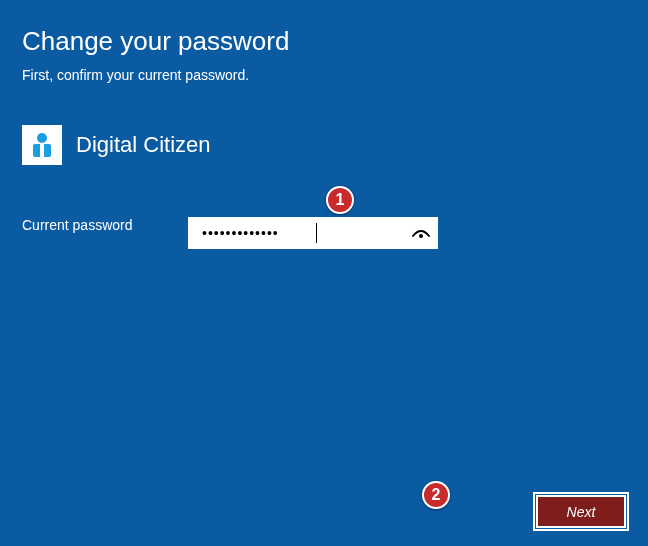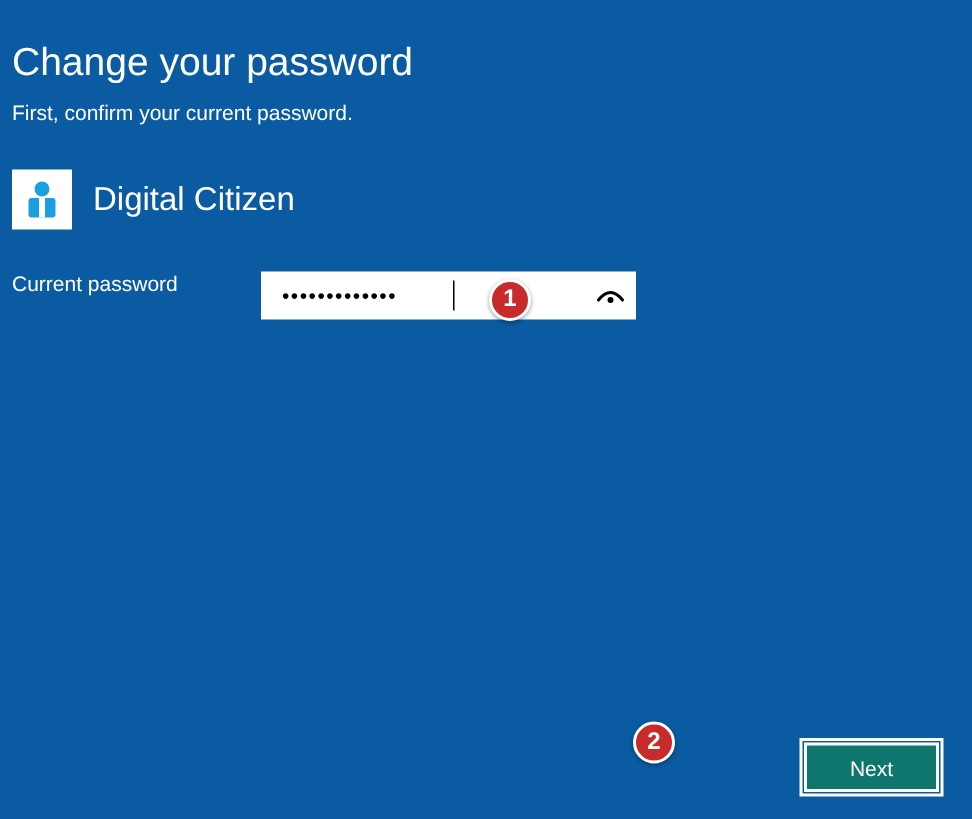--- a/index.html
+++ b/index.html
@@ -4,36 +4,36 @@
 <style>
   * { box-sizing: border-box; margin: 0; padding: 0; }
   html, body { width: 648px; height: 546px; overflow: hidden; }
   body {
     background: #0b5ba3;
     font-family: "Segoe UI", Arial, sans-serif;
     color: #ffffff;
     position: relative;
   }
   .container {
-    padding: 26px 22px 0 8px;
+    padding: 26px 22px 0 22px;
   }
   .title {
     font-size: 26px;
     font-weight: 400;
     margin-bottom: 10px;
   }
   .subtitle {
     font-size: 14px;
     font-weight: 400;
-    margin-bottom: 30px;
+    margin-bottom: 42px;
   }
   .user-row {
     display: flex;
     align-items: center;
-    margin-bottom: 28px;
+    margin-bottom: 52px;
   }
   .avatar {
     width: 40px;
     height: 40px;
     background: #ffffff;
     display: flex;
     align-items: center;
     justify-content: center;
     margin-right: 14px;
   }
@@ -121,21 +121,22 @@
     font-size: 14px;
     font-family: inherit;
     cursor: pointer;
     display: flex;
     align-items: center;
     justify-content: center;
   }
   .btn.primary {
     outline: 2px solid #ffffff;
     outline-offset: 1px;
-    background: #0f766e;
+    background: #7f1d1d;
+    font-style: italic;
   }
 </style>
 </head>
 <body>
 
 <div class="container">
   <h1 class="title">Change your password</h1>
   <p class="subtitle">First, confirm your current password.</p>
 
   <div class="user-row">

